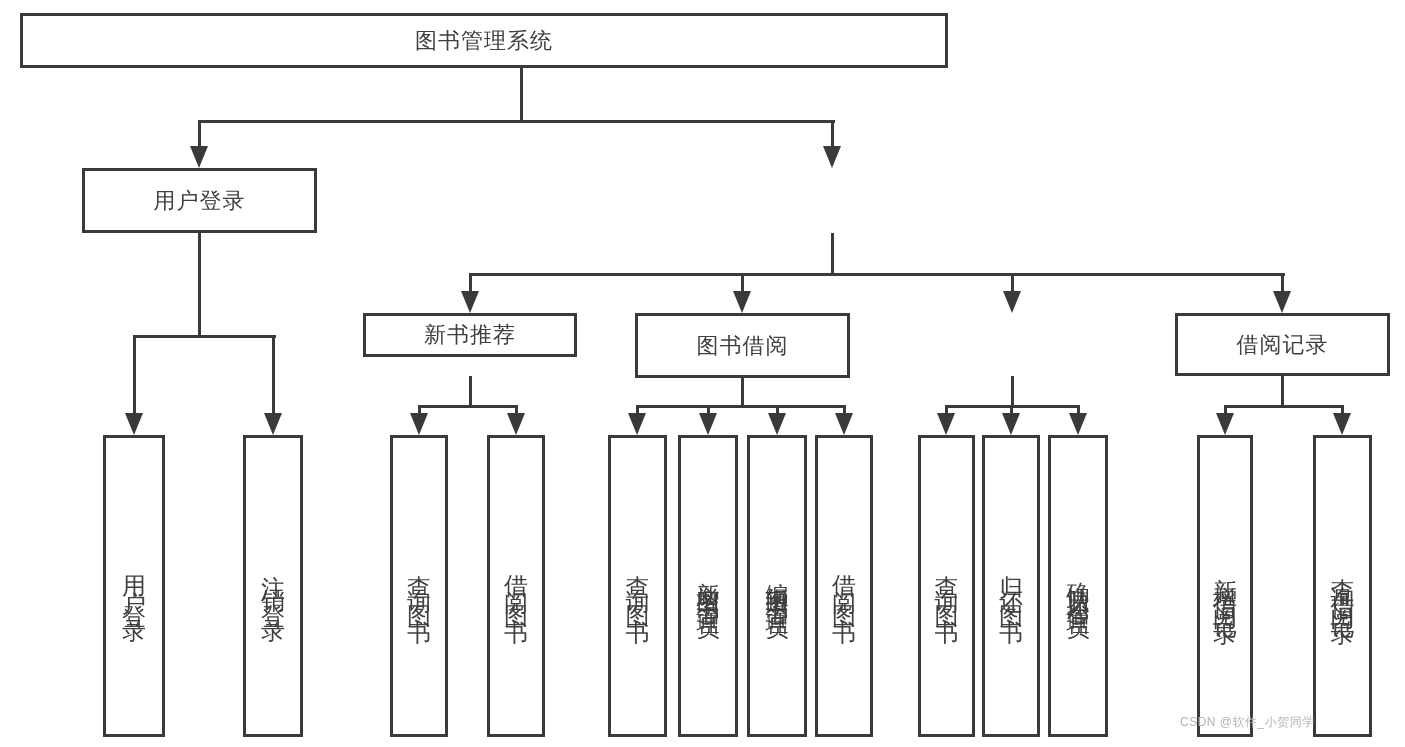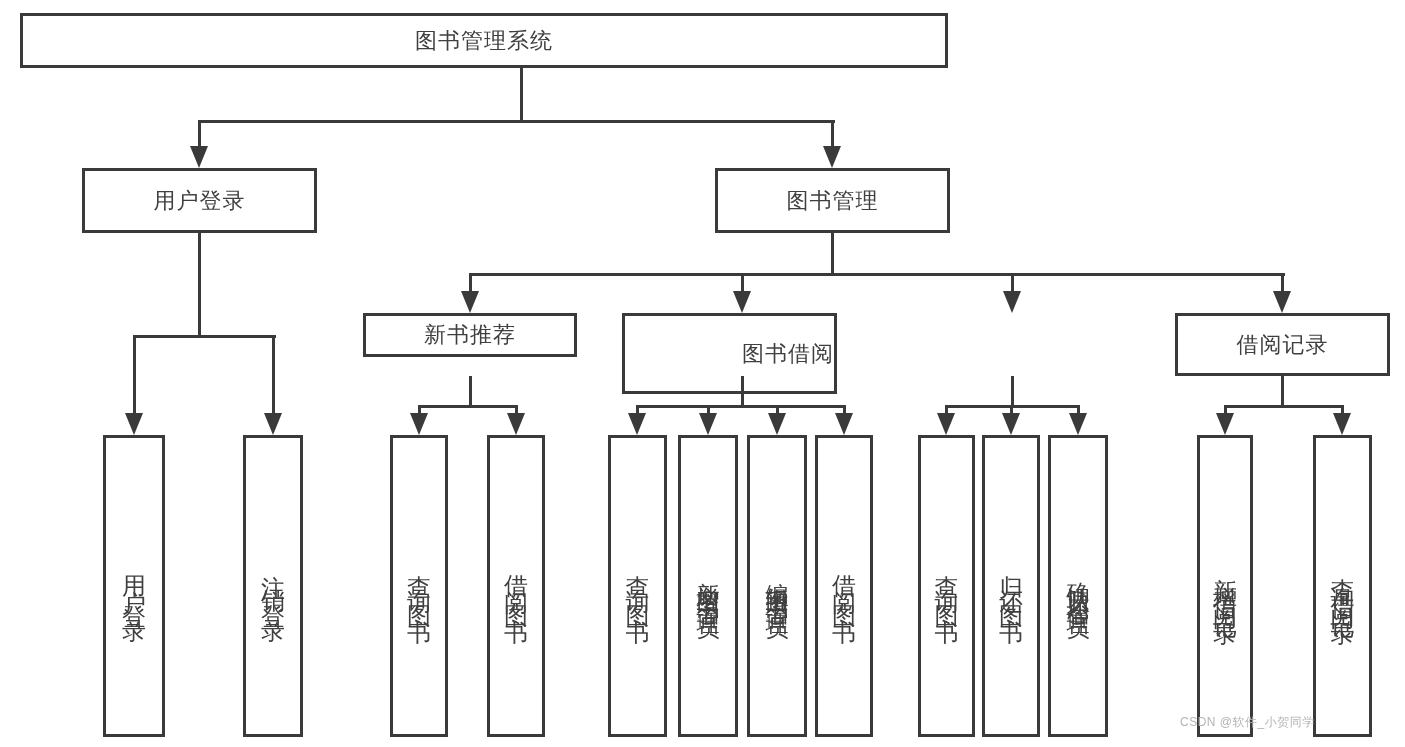--- a/index.html
+++ b/index.html
@@ -73,23 +73,20 @@
   <div class="vl" style="left:520px;top:68px;height:52px;"></div>
   <div class="hl" style="left:198px;top:120px;width:637px;"></div>
   <div class="vl" style="left:198px;top:120px;height:26px;"></div>
   <div class="ah" style="left:190px;top:146px;"></div>
   <div class="vl" style="left:831px;top:120px;height:26px;"></div>
   <div class="ah" style="left:823px;top:146px;"></div>
 
   <div class="box" style="left:82px;top:168px;width:235px;height:65px;">
     <span>用户登录</span>
   </div>
-  <div class="box" style="left:715px;top:168px;width:235px;height:65px;">
-    <span>图书管理</span>
-  </div>
 
   <div class="vl" style="left:198px;top:233px;height:102px;"></div>
   <div class="hl" style="left:133px;top:335px;width:143px;"></div>
   <div class="vl" style="left:133px;top:335px;height:78px;"></div>
   <div class="ah" style="left:125px;top:413px;"></div>
   <div class="vl" style="left:272px;top:335px;height:78px;"></div>
   <div class="ah" style="left:264px;top:413px;"></div>
 
   <div class="vl" style="left:831px;top:233px;height:40px;"></div>
   <div class="hl" style="left:469px;top:273px;width:816px;"></div>
@@ -98,21 +95,21 @@
   <div class="vl" style="left:741px;top:273px;height:18px;"></div>
   <div class="ah" style="left:733px;top:291px;"></div>
   <div class="vl" style="left:1011px;top:273px;height:18px;"></div>
   <div class="ah" style="left:1003px;top:291px;"></div>
   <div class="vl" style="left:1281px;top:273px;height:18px;"></div>
   <div class="ah" style="left:1273px;top:291px;"></div>
 
   <div class="box" style="left:363px;top:313px;width:214px;height:44px;">
     <span>新书推荐</span>
   </div>
-  <div class="box" style="left:622px;top:313px;width:215px;height:81px;justify-content:flex-end;">
+  <div class="box" style="left:635px;top:313px;width:215px;height:65px;">
     <span>图书借阅</span>
   </div>
   <div class="box" style="left:1175px;top:313px;width:215px;height:63px;">
     <span>借阅记录</span>
   </div>
 
   <div class="vl" style="left:469px;top:376px;height:29px;"></div>
   <div class="hl" style="left:418px;top:405px;width:100px;"></div>
   <div class="vl" style="left:418px;top:405px;height:8px;"></div>
   <div class="ah" style="left:410px;top:413px;"></div>

